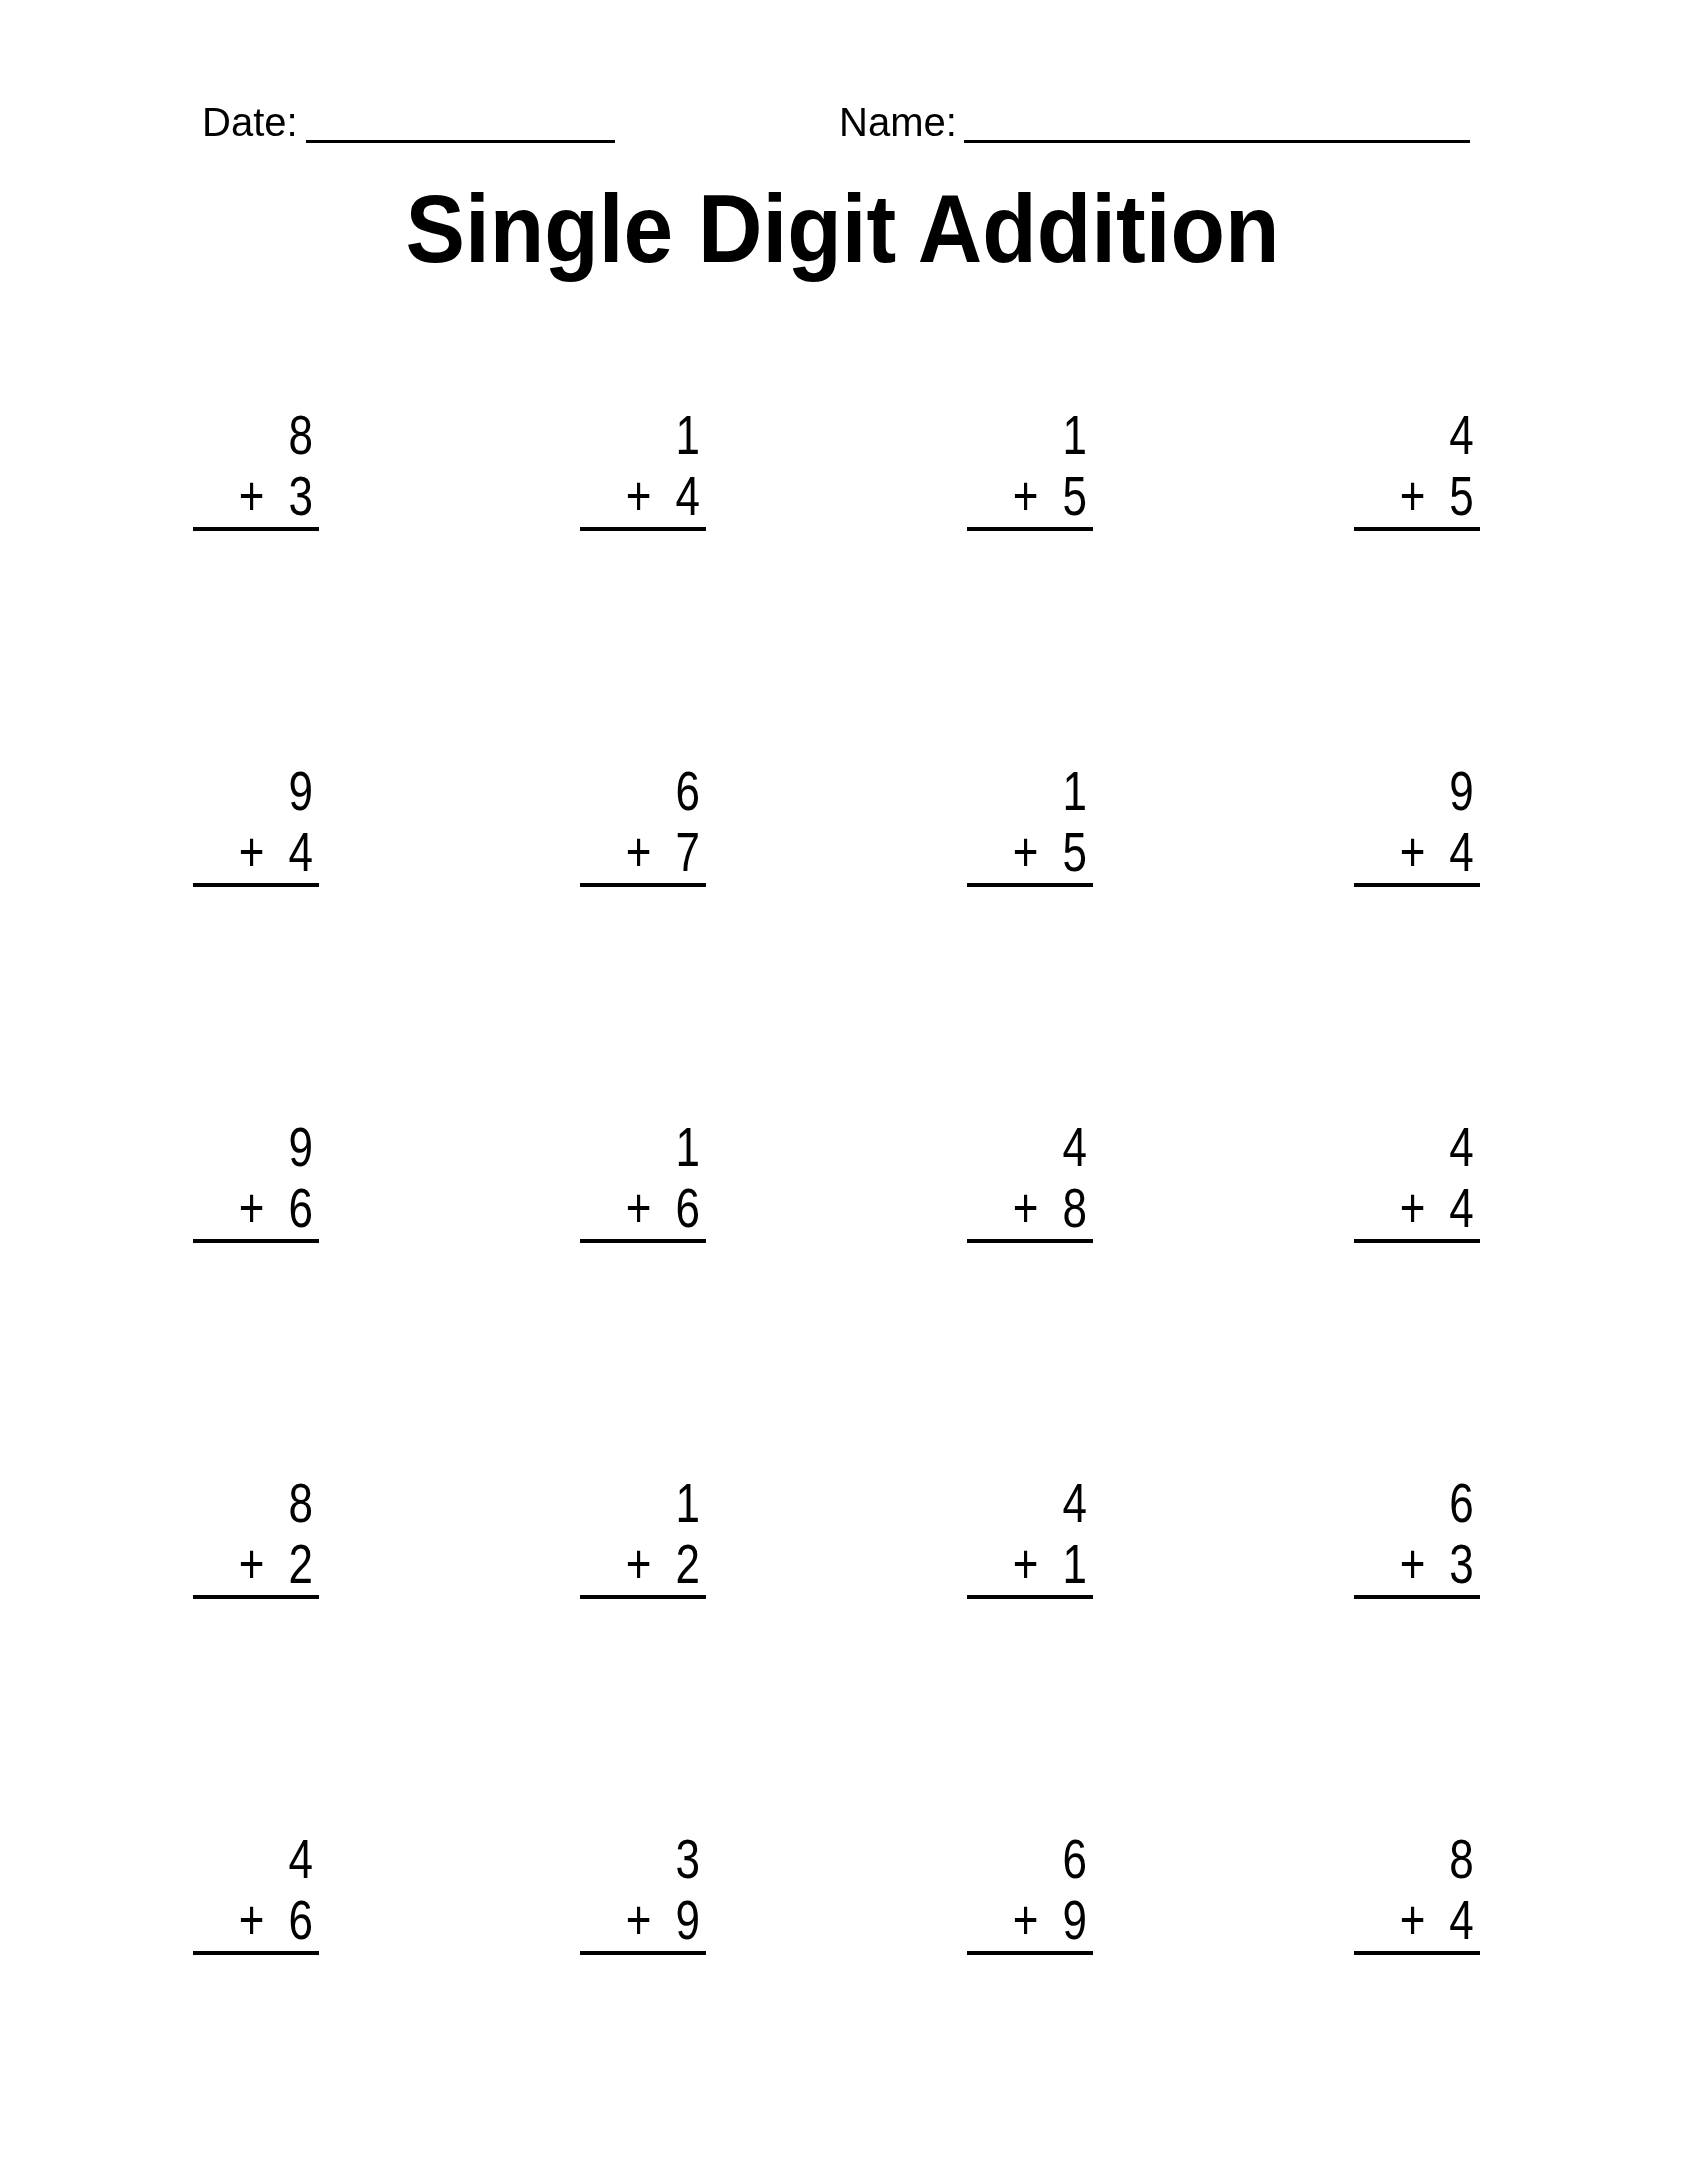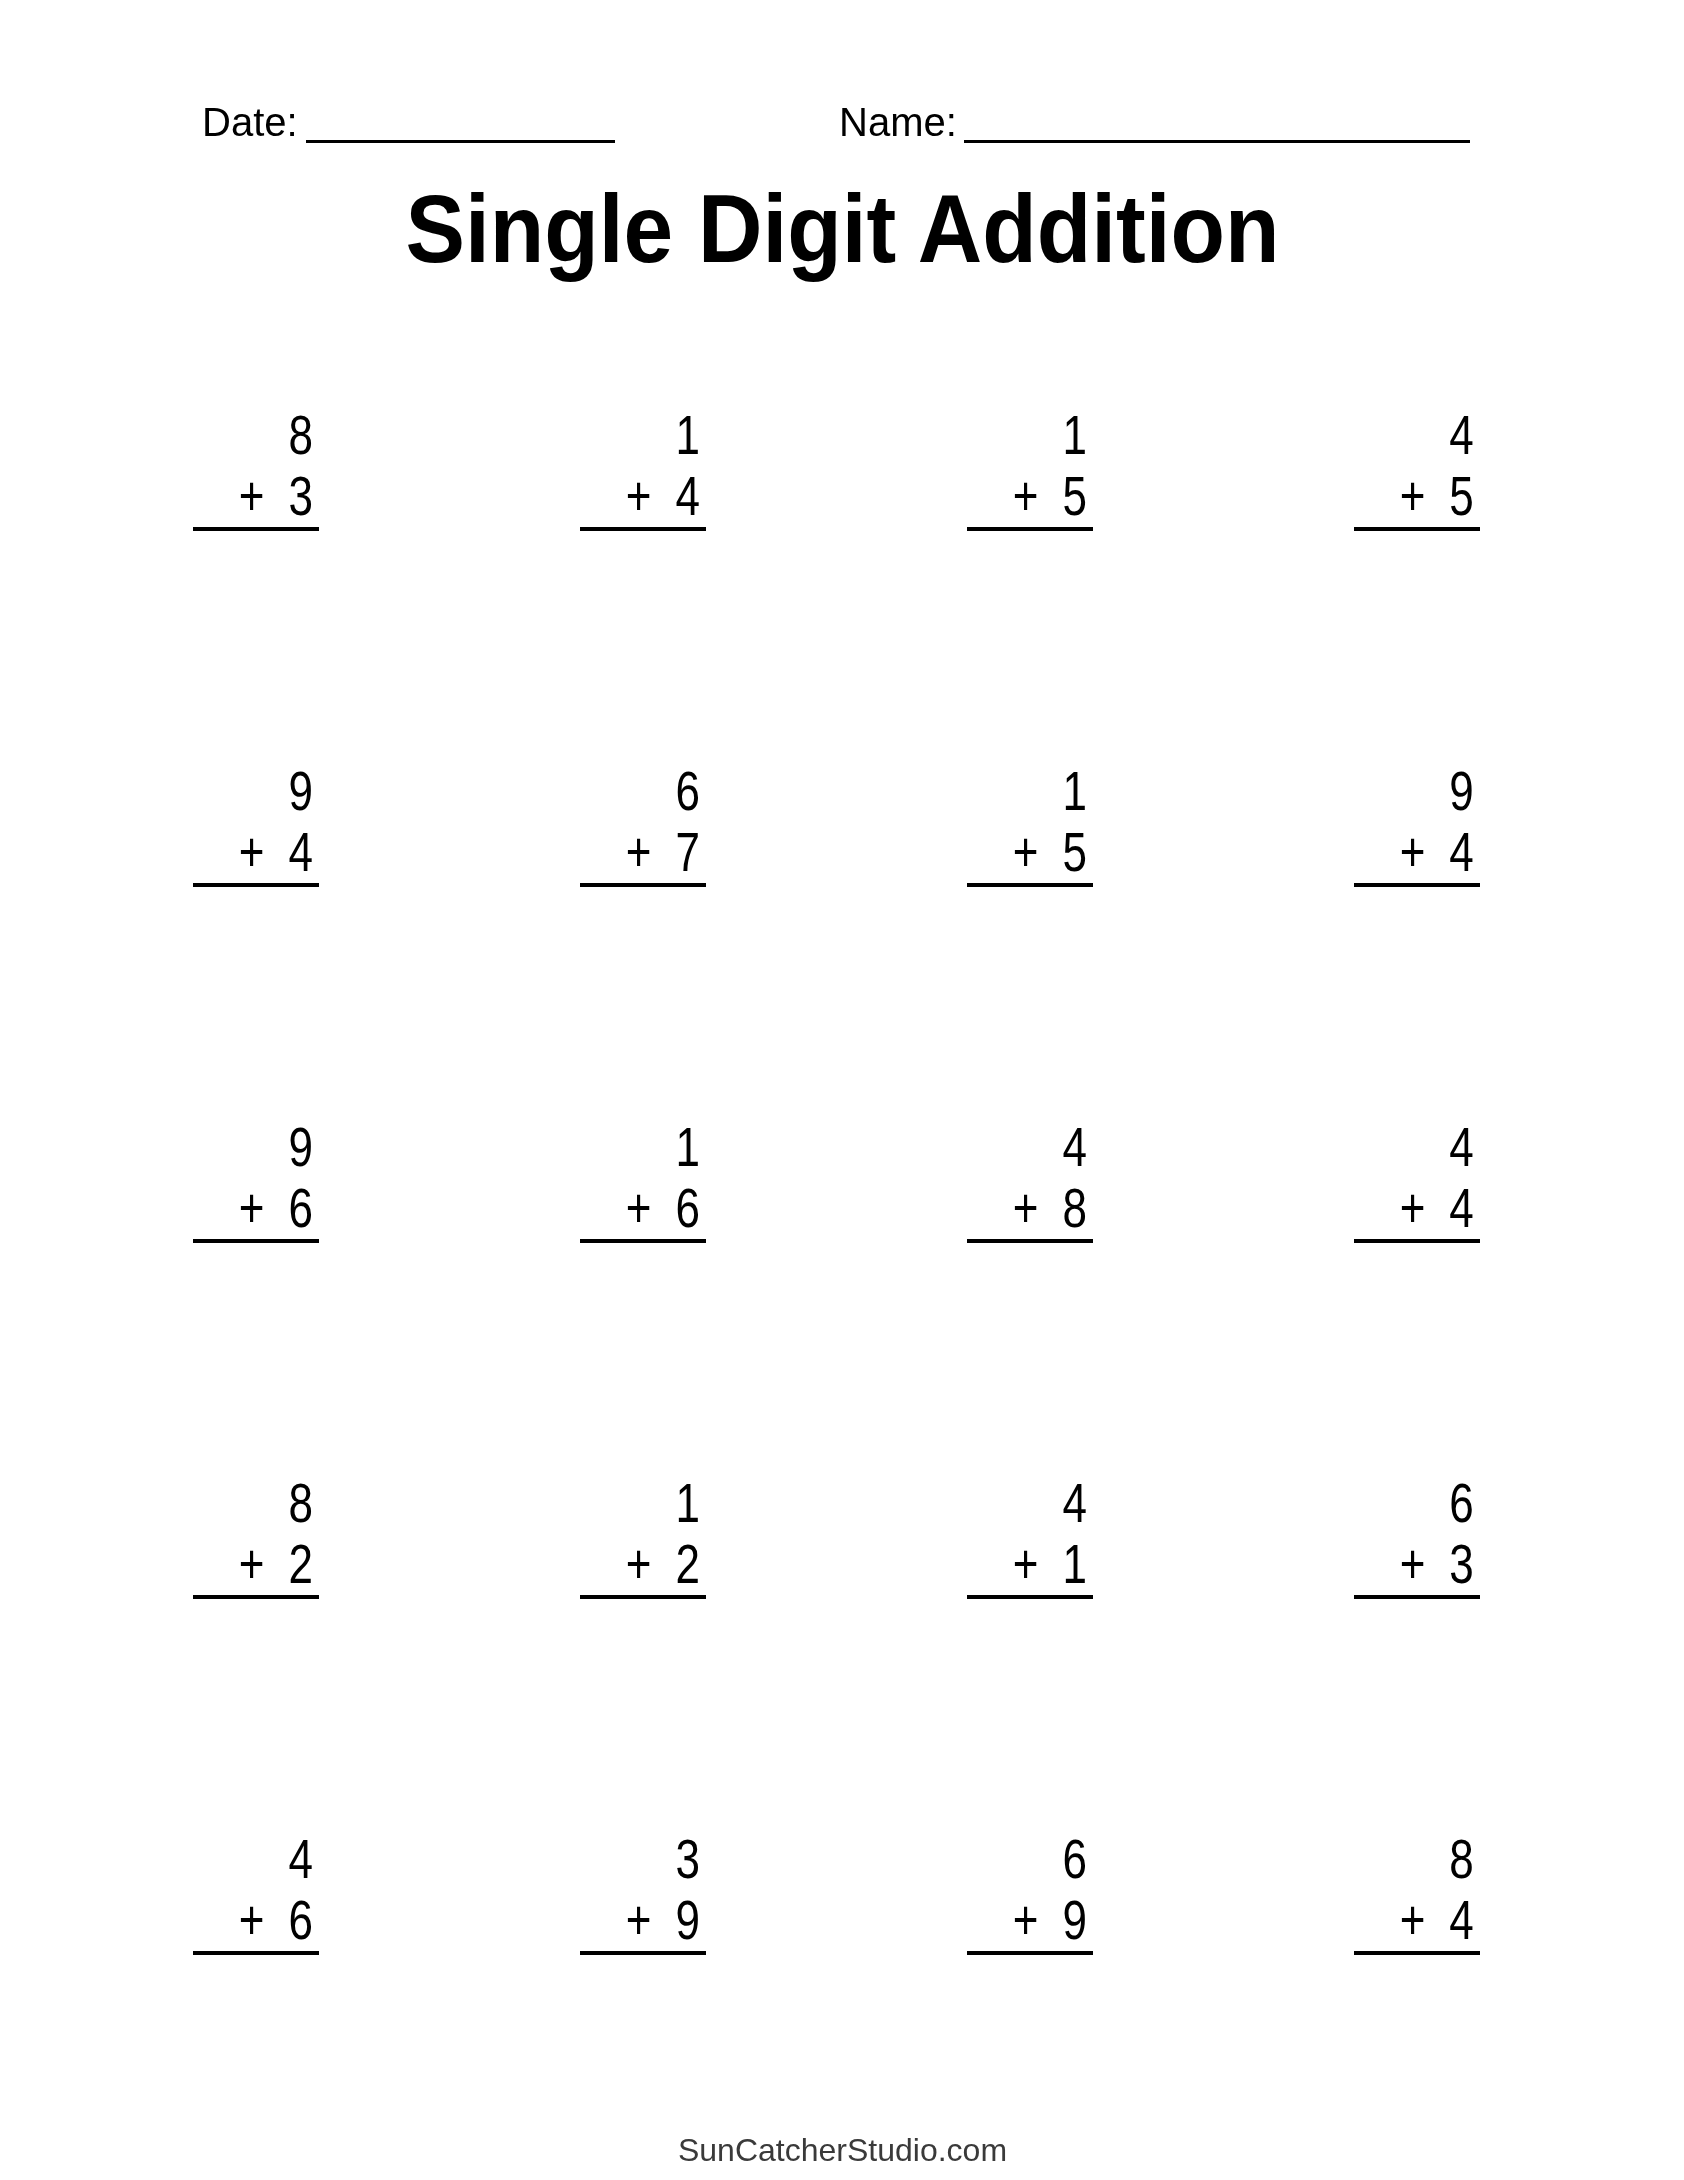--- a/index.html
+++ b/index.html
@@ -328,16 +328,15 @@
       <div class="num-top">8</div>
       <div class="num-row">
         <span>+</span>
         <span>4</span>
       </div>
     </div>
     <div class="answer-line"></div>
   </div>
 </div>
 
-  <div class="footer">SunCatcherStudio.com</div>
 
 </div>
 
 
 </body></html>

